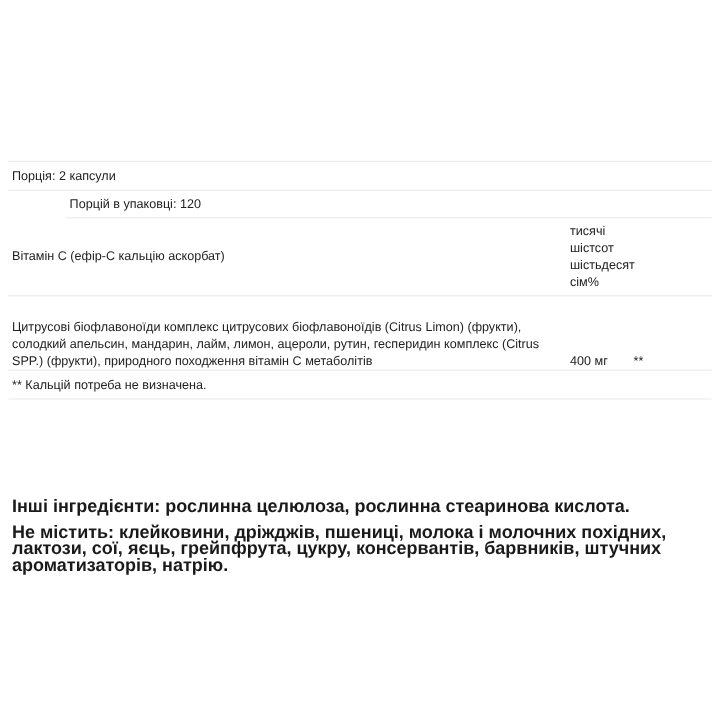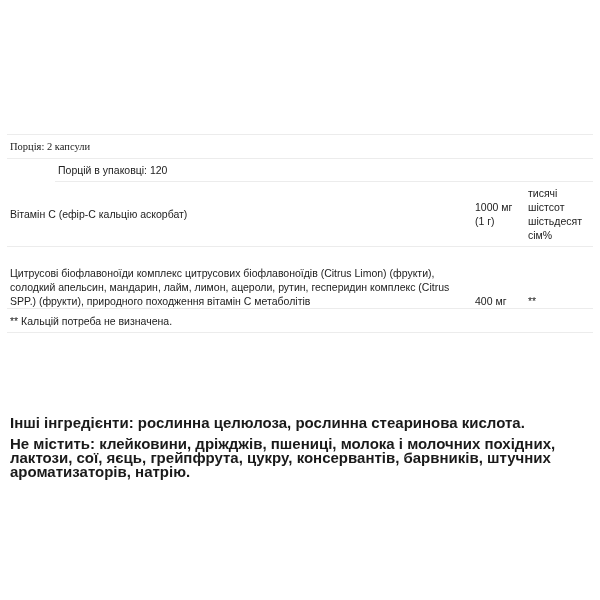--- a/index.html
+++ b/index.html
@@ -5,21 +5,21 @@
   html, body { margin: 0; padding: 0; background: #ffffff; }
   body { width: 600px; height: 600px; position: relative; overflow: hidden;
          font-family: "Liberation Sans", sans-serif; color: #222222; font-size: 10.5px; }
   .facts { position: absolute; left: 7px; top: 134px; width: 586px; border-top: 1px solid #ececec; }
   .row { display: flex; border-bottom: 1px solid #ececec; box-sizing: border-box; align-items: center; }
   .cell { box-sizing: border-box; line-height: 14px; }
   .full { padding: 4px 3px; width: 100%; }
   .c-name { width: 466px; padding: 0 3px; }
   .c-amt { width: 53px; padding: 0 2px 0 2px; }
   .c-pct { width: 67px; padding: 0 2px 0 2px; }
-  .r-serving { height: 24px; font-family: Liberation Serif, serif; }
+  .r-serving { height: 24px; }
   .r-servings { height: 23px; margin-left: 48px; }
   .r-header { height: 50px; }
   .r-vitc { height: 65px; }
   .r-calcium { height: 22px; }
   .r-citrus { height: 62px; align-items: flex-end; }
   .r-note { height: 24px; }
   .r-citrus .c-name { line-height: 14px; }
   .r-header .cell, .r-vitc .c-amt, .r-vitc .c-pct { line-height: 14px; }
   .other { position: absolute; left: 7px; top: 416px; width: 586px; font-weight: bold; font-size: 15px; line-height: 14px; color: #1a1a1a; }
   .other p { margin: 0 0 7px 0; padding: 0 3px; }
@@ -29,21 +29,20 @@
 
 <div class="facts">
   <div class="row r-serving">
     <div class="cell full">Порція: 2 капсули</div>
   </div>
   <div class="row r-servings">
     <div class="cell full">Порцій в упаковці: 120</div>
   </div>
   <div class="row r-vitc">
     <div class="cell c-name">Вітамін С (ефір-С кальцію аскорбат)</div>
-    <div class="cell c-amt">1000 мг (1 г)</div>
     <div class="cell c-pct">тисячі шістсот шістьдесят сім%</div>
   </div>
   <div class="row r-citrus">
     <div class="cell c-name">Цитрусові біофлавоноїди комплекс цитрусових біофлавоноїдів (Citrus Limon) (фрукти), солодкий апельсин, мандарин, лайм, лимон, ацероли, рутин, гесперидин комплекс (Citrus SPP.) (фрукти), природного походження вітамін С метаболітів</div>
     <div class="cell c-amt">400 мг</div>
     <div class="cell c-pct">**</div>
   </div>
   <div class="row r-note">
     <div class="cell full">** Кальцій потреба не визначена.</div>
   </div>

